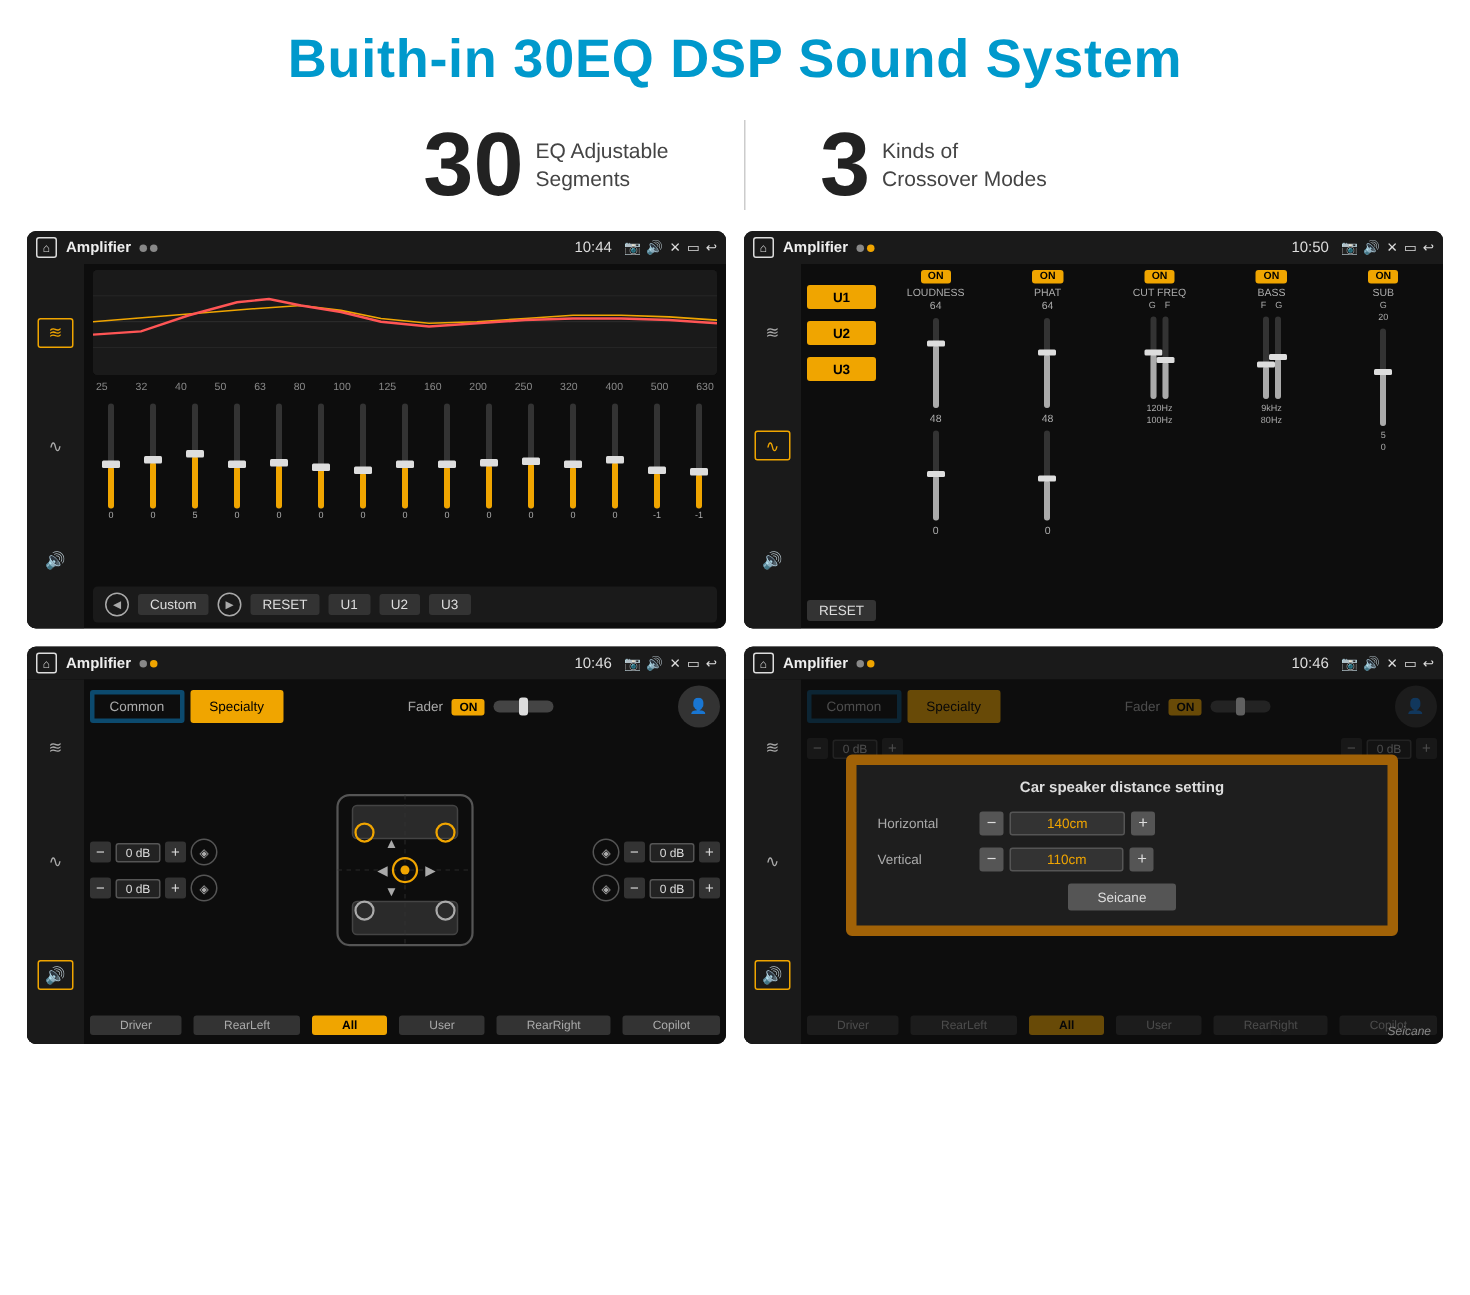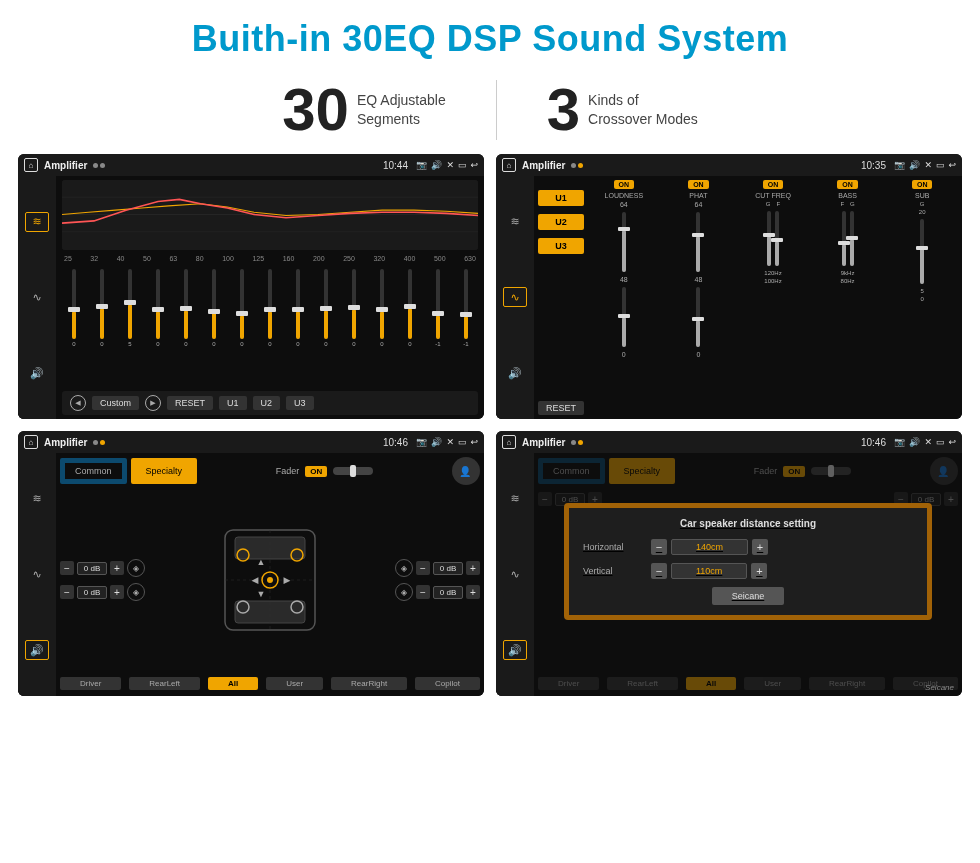--- a/index.html
+++ b/index.html
@@ -330,21 +330,21 @@
     }
     .tab-row {
       display: flex;
       gap: 4px;
       align-items: center;
     }
     .tab-btn {
       font-size: 9px;
       padding: 3px 10px;
       border-radius: 2px;
-      border: 5px solid #0c4a6e;
+      border: 3px solid #0c4a6e;
       color: #aaa;
       background: transparent;
       cursor: pointer;
     }
     .tab-btn.active {
       background: #f0a500;
       color: #000;
       border-color: #f0a500;
       font-weight: normal;
     }
@@ -457,25 +457,24 @@
       font-weight: bold;
     }
 
     
     .distance-dialog {
       position: absolute;
       top: 50px;
       left: 30px;
       right: 30px;
       background: #1e1e1e;
-      border: 5px solid #a16207;
+      border: 7px solid #a16207;
       border-radius: 4px;
       padding: 10px 14px;
       z-index: 10;
-      text-decoration: underline;
     }
     .dialog-title {
       font-size: 10px;
       color: #ddd;
       font-weight: bold;
       margin-bottom: 10px;
       text-align: center;
     }
     .dialog-row {
       display: flex;
@@ -741,21 +740,21 @@
   </div>
 
   <div class="screen">
     <div class="status-bar">
       <div class="home-icon">⌂</div>
       <span class="app-name">Amplifier</span>
       <div class="dot-icons">
           <div class="dot"></div>
           <div class="dot" style="background:#f0a500"></div>
         </div>
-      <span class="time">10:35</span>
+      <span class="time">10:50</span>
       <div class="right-icons">
         <span>📷</span>
         <span>🔊</span>
         <span>✕</span>
         <span>▭</span>
         <span>↩</span>
       </div>
     </div>
     <div class="screen-content">
       <div class="left-sidebar">

